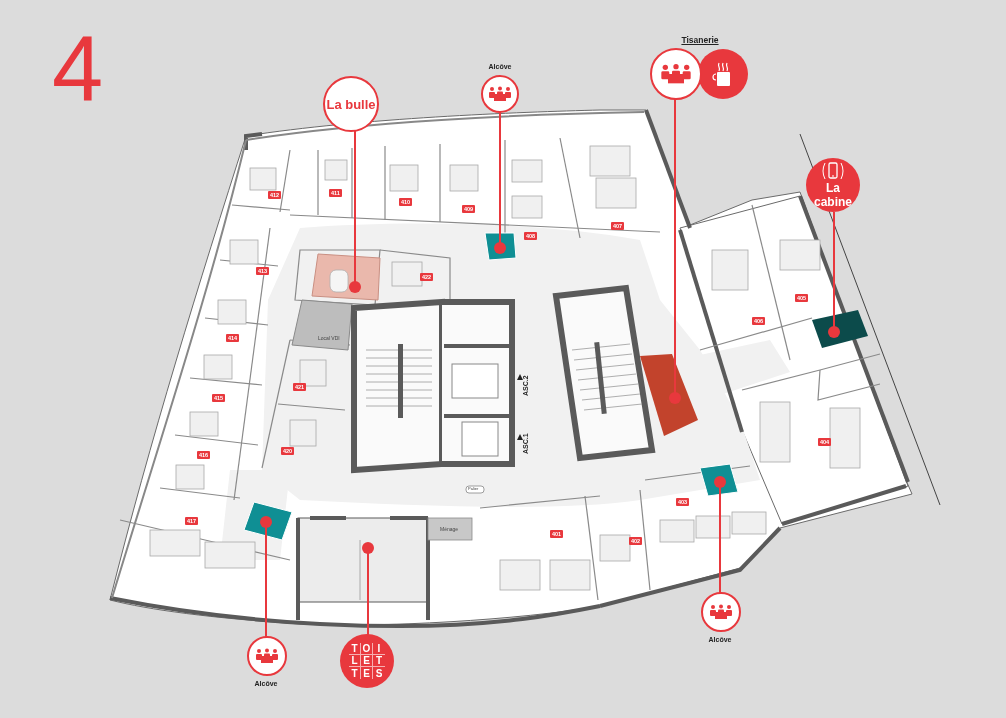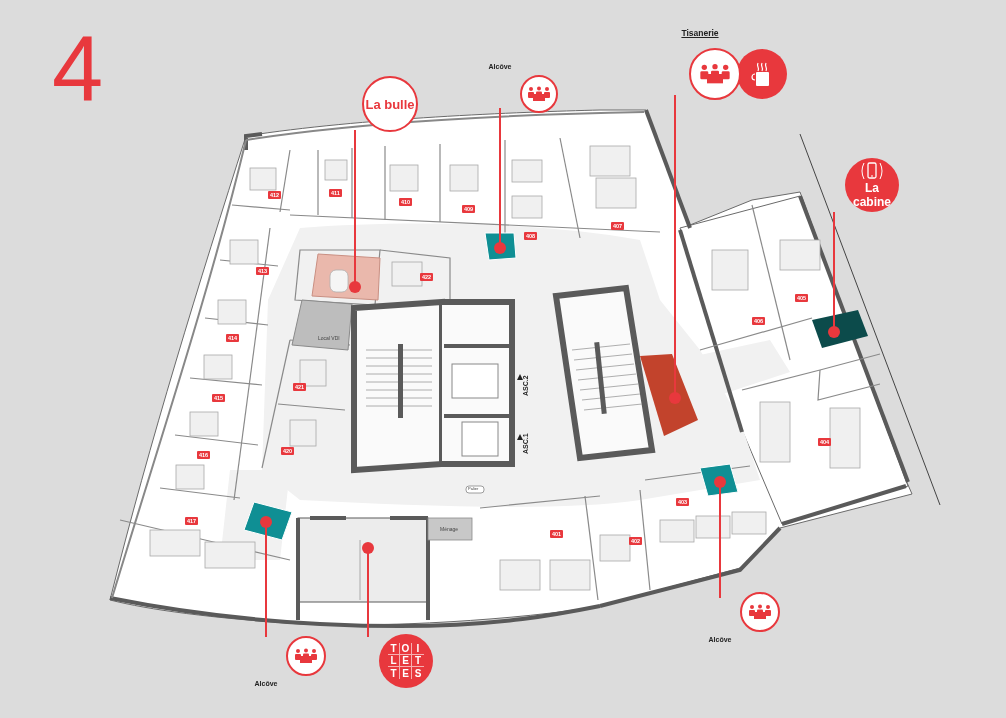--- a/index.html
+++ b/index.html
@@ -1,19 +1,19 @@
 <!DOCTYPE html>
 <html><head>
 <meta charset="utf-8">
 <style>
   html, body { margin:0; padding:0; }
   body { width:1006px; height:718px; background:#dcdcdc; position:relative; overflow:hidden; font-family:"Liberation Sans", sans-serif; }
   #plan { position:absolute; left:0; top:0; width:1006px; height:718px; }
   .floor-number { position:absolute; left:52px; top:22px; font-family:"Liberation Sans", sans-serif; font-size:92px; color:#e8383d; line-height:1; font-weight:400; }
-  .marker { position:absolute; box-sizing:border-box; border-radius:50%; display:flex; align-items:center; justify-content:center; flex-direction:column; text-align:center;margin-left:39px; }
+  .marker { position:absolute; box-sizing:border-box; border-radius:50%; display:flex; align-items:center; justify-content:center; flex-direction:column; text-align:center; }
   .marker.outline { background:#fff; border:2.5px solid #e8383d; }
   .marker.filled { background:#e8383d; border:2.5px solid #fff; }
   .marker-text { font-family:"Liberation Sans", sans-serif; font-weight:700; font-size:13px; color:#e8383d; }
   .marker.filled .marker-text { color:#fff; font-size:12px; }
   .caption { position:absolute; font-family:"Liberation Sans", sans-serif; font-weight:700; font-size:7px; color:#222; text-align:center; width:60px; }
   .caption.big { font-size:8.5px; }
   .toilets-grid { display:grid; grid-template-columns:repeat(3, 12px); grid-template-rows:repeat(3, 12px); gap:0; }
   .toilets-grid span { color:#fff; font-weight:700; font-size:10px; display:flex; align-items:center; justify-content:center; border-right:1px solid rgba(255,255,255,.6); border-bottom:1px solid rgba(255,255,255,.6); }
   .toilets-grid span:nth-child(3n) { border-right:none; }
   .toilets-grid span:nth-child(n+7) { border-bottom:none; }
@@ -248,21 +248,21 @@
         <circle cx="12" cy="2.5" r="2"></circle>
         <circle cx="20" cy="3" r="2"></circle>
         <rect x="1" y="6" width="6" height="6" rx="1"></rect>
         <rect x="9" y="5.5" width="6" height="4" rx="1"></rect>
         <rect x="17" y="6" width="6" height="6" rx="1"></rect>
         <rect x="6" y="8" width="12" height="7"></rect>
       </g>
     </svg>
 </div>
 
-<div class="caption big" style="left:670px;top:28px;text-decoration:underline;">Tisanerie</div>
+<div class="caption big" style="left:670px;top:35px;text-decoration:underline;">Tisanerie</div>
 <div class="marker filled" style="left:698px;top:49px;width:50px;height:50px;border:none;">
   <svg width="26" height="26" viewBox="0 0 26 26">
       <g fill="none" stroke="#fff" stroke-width="1.2">
         <path d="M9 2 q-1 2 0 4 q1 2 0 4"></path>
         <path d="M13 2 q-1 2 0 4 q1 2 0 4"></path>
         <path d="M17 2 q-1 2 0 4 q1 2 0 4"></path>
         <path d="M6 13 a3 3 0 0 0 0 6"></path>
       </g>
       <rect x="7" y="11" width="13" height="14" rx="1" fill="#fff"></rect>
     </svg>

